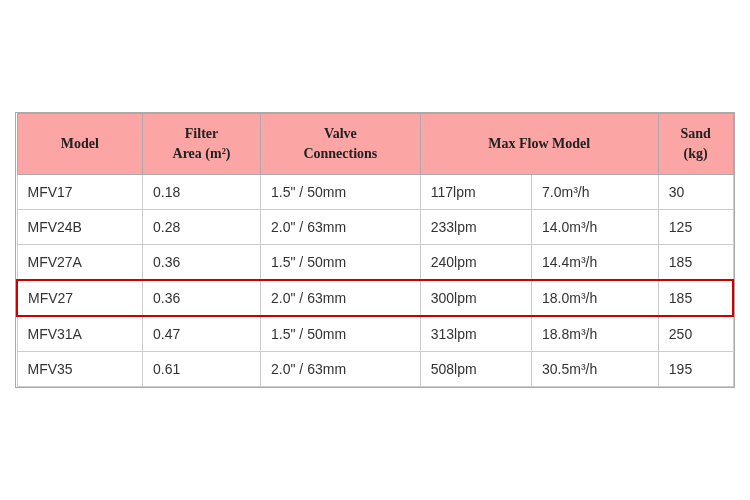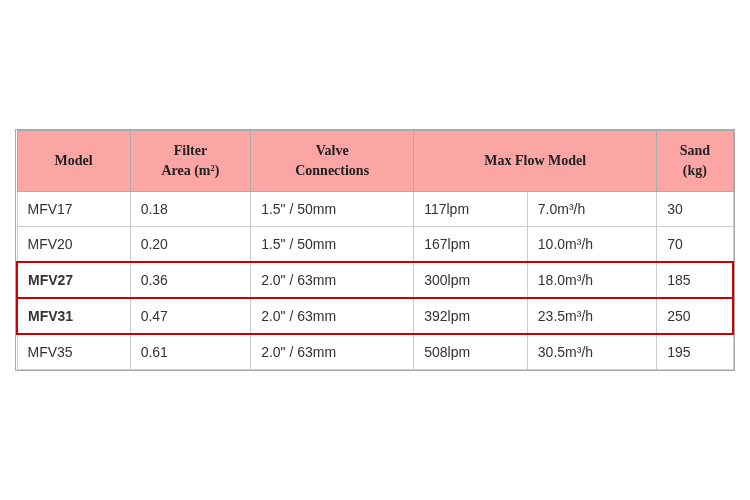--- a/index.html
+++ b/index.html
@@ -51,21 +51,20 @@
     }
     tbody td:first-child {
       font-weight: 500;
     }
     .highlighted-row td {
       border-top: 2px solid #cc0000;
       border-bottom: 2px solid #cc0000;
     }
     .highlighted-row td:first-child {
       border-left: 2.5px solid #cc0000;
-      font-weight: bold;
     }
     .highlighted-row td:last-child {
       border-right: 2.5px solid #cc0000;
     }
     
     .watermark {
       position: absolute;
       top: 50%;
       left: 50%;
       transform: translate(-50%, -50%) rotate(-20deg);
@@ -96,41 +95,49 @@
     <tbody id="table-body">
     <tr>
           <td>MFV17</td>
           <td>0.18</td>
           <td>1.5" / 50mm</td>
           <td>117lpm</td>
           <td>7.0m³/h</td>
           <td>30</td>
         </tr>
         <tr>
-          <td>MFV20</td>
-          <td>0.20</td>
+          <td>MFV24B</td>
+          <td>0.28</td>
+          <td>2.0" / 63mm</td>
+          <td>233lpm</td>
+          <td>14.0m³/h</td>
+          <td>125</td>
+        </tr>
+        <tr>
+          <td>MFV27A</td>
+          <td>0.36</td>
           <td>1.5" / 50mm</td>
-          <td>167lpm</td>
-          <td>10.0m³/h</td>
-          <td>70</td>
+          <td>240lpm</td>
+          <td>14.4m³/h</td>
+          <td>185</td>
         </tr>
         <tr class="highlighted-row">
           <td>MFV27</td>
           <td>0.36</td>
           <td>2.0" / 63mm</td>
           <td>300lpm</td>
           <td>18.0m³/h</td>
           <td>185</td>
         </tr>
-        <tr class="highlighted-row">
-          <td>MFV31</td>
+        <tr>
+          <td>MFV31A</td>
           <td>0.47</td>
-          <td>2.0" / 63mm</td>
-          <td>392lpm</td>
-          <td>23.5m³/h</td>
+          <td>1.5" / 50mm</td>
+          <td>313lpm</td>
+          <td>18.8m³/h</td>
           <td>250</td>
         </tr>
         <tr>
           <td>MFV35</td>
           <td>0.61</td>
           <td>2.0" / 63mm</td>
           <td>508lpm</td>
           <td>30.5m³/h</td>
           <td>195</td>
         </tr>

